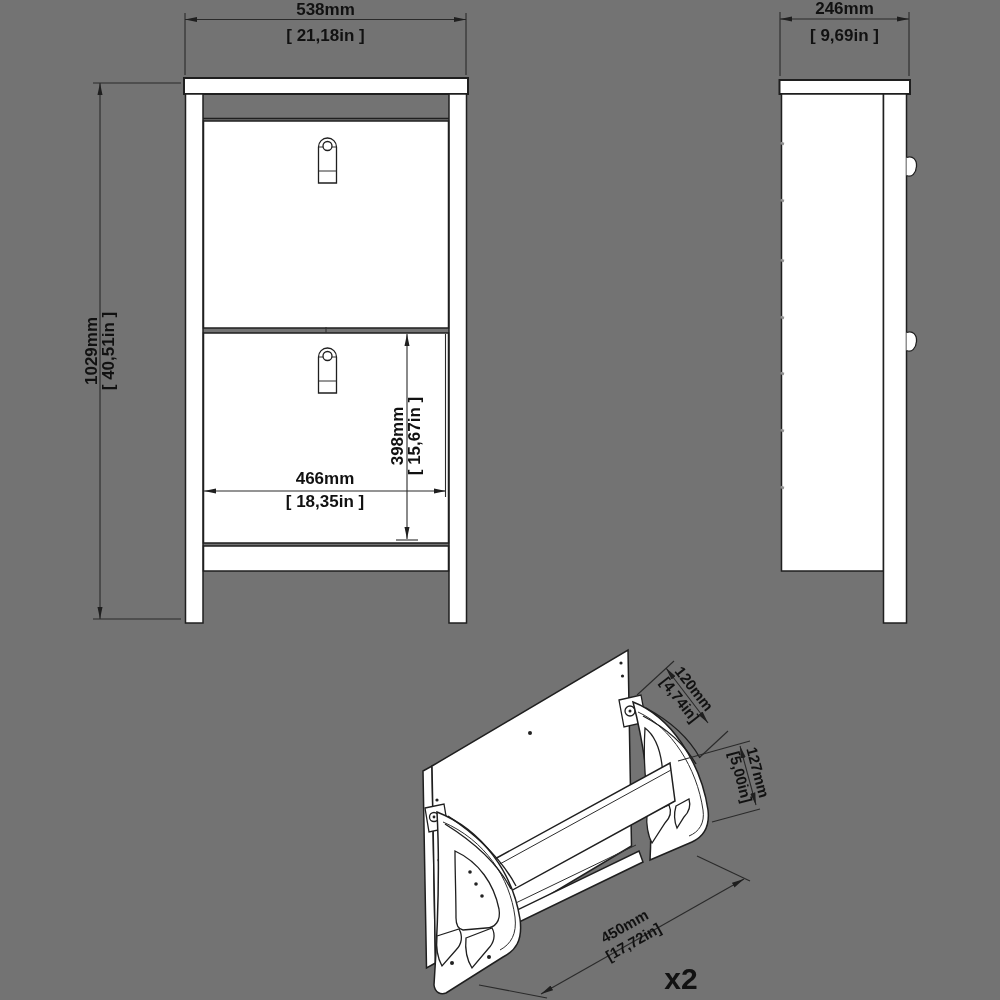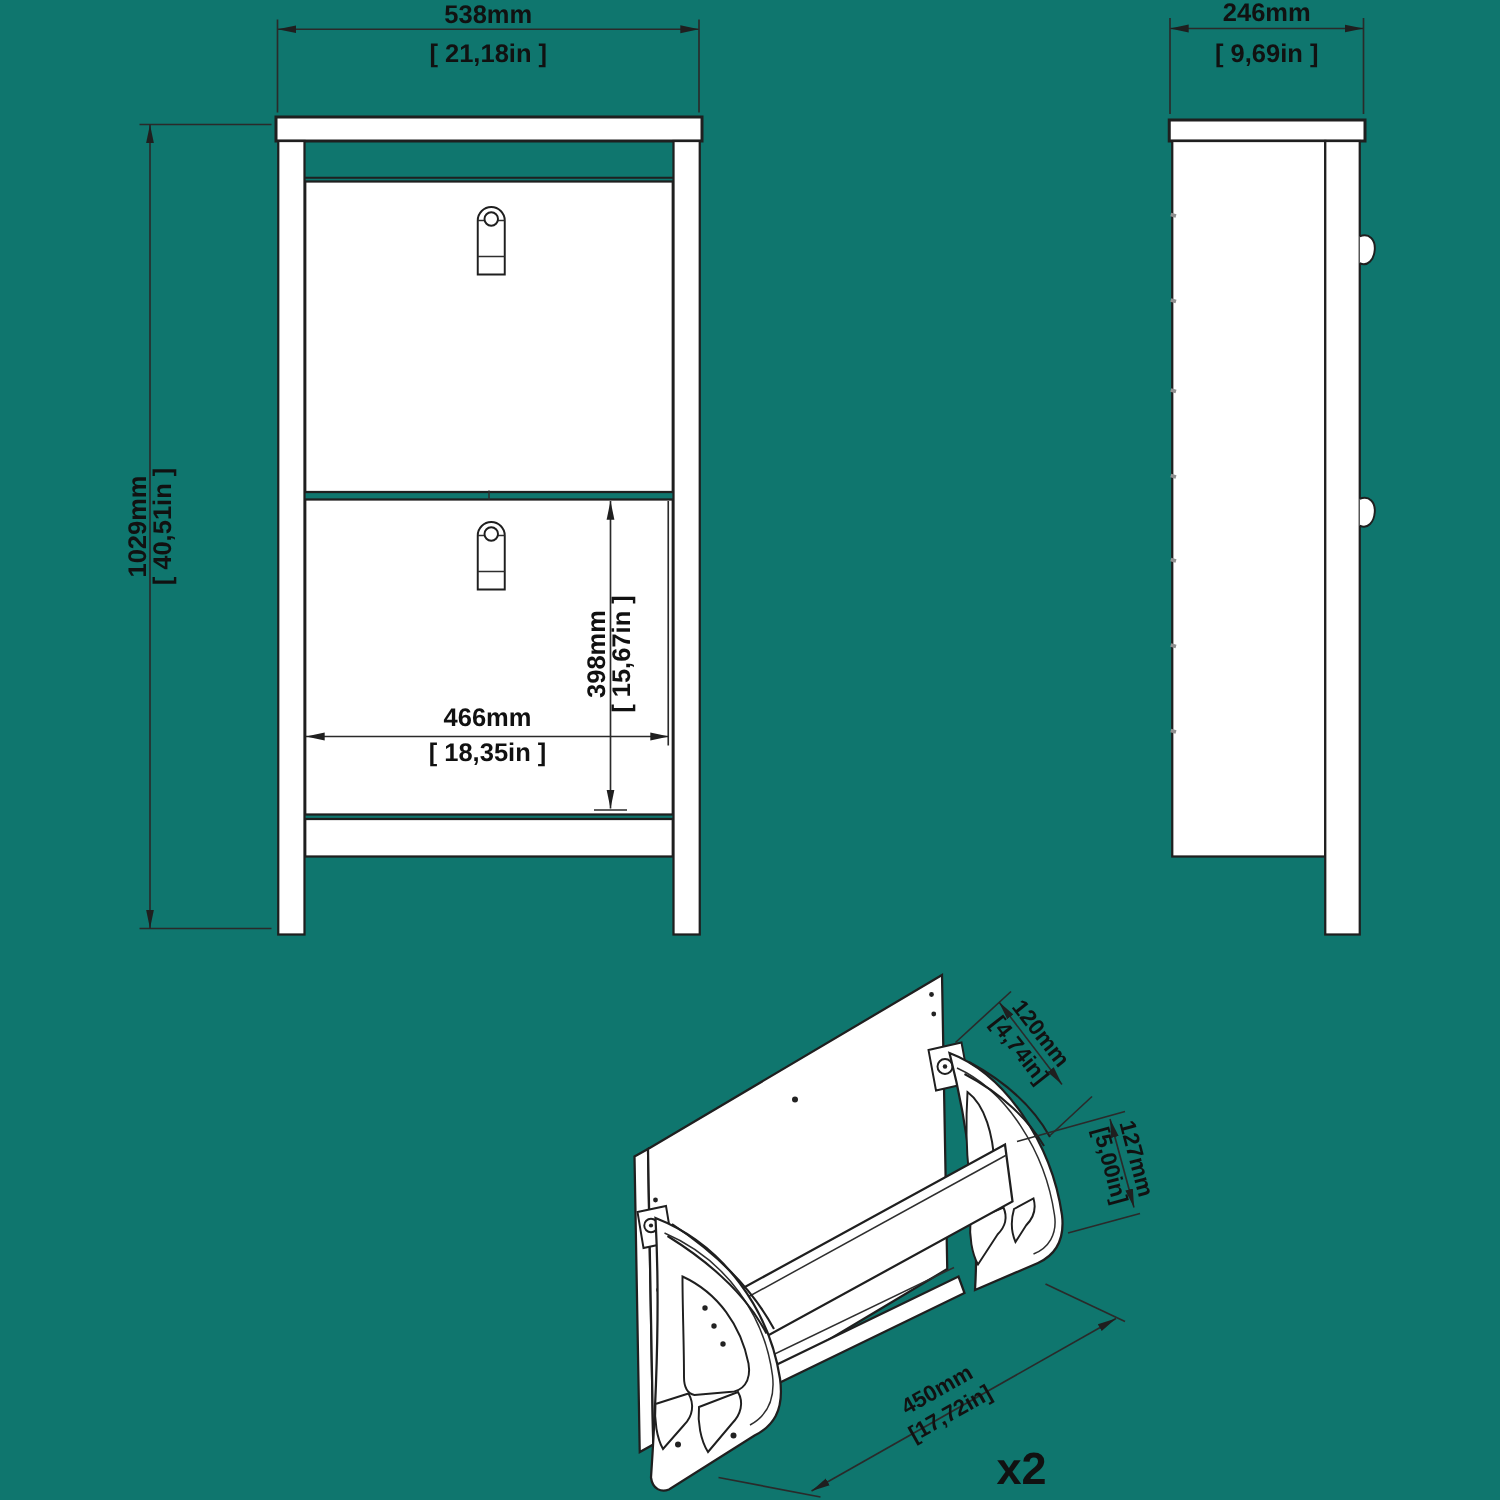--- a/index.html
+++ b/index.html
@@ -1,16 +1,16 @@
 <!DOCTYPE html>
 <html><head>
 <meta charset="utf-8">
 <style>
   html,body{margin:0;padding:0;background:#fff;}
-  .page{width:1000px;height:1000px;background:#0f766e;position:relative;overflow:hidden;}
+  .page{width:1000px;height:1000px;background:#737373;position:relative;overflow:hidden;}
   svg{display:block;}
   .heavy{fill:#fff;stroke:#1f1f1f;stroke-width:2;}
   .mid{fill:#fff;stroke:#1f1f1f;stroke-width:1.5;}
   .ln{fill:none;stroke:#1f1f1f;stroke-width:1.4;}
   .thin{fill:none;stroke:#2e2e2e;stroke-width:1;}
   .white{fill:#fff;stroke:#1f1f1f;stroke-width:1.3;}
   .dimln{fill:none;stroke:#2a2a2a;stroke-width:1.1;}
   .dim{font-family:"Liberation Sans",sans-serif;font-weight:bold;font-size:17px;fill:#111;text-anchor:middle;}
   .dims{font-family:"Liberation Sans",sans-serif;font-weight:bold;font-size:15px;fill:#111;text-anchor:middle;}
   .qty{font-family:"Liberation Sans",sans-serif;font-weight:bold;font-size:30px;fill:#111;text-anchor:middle;}

